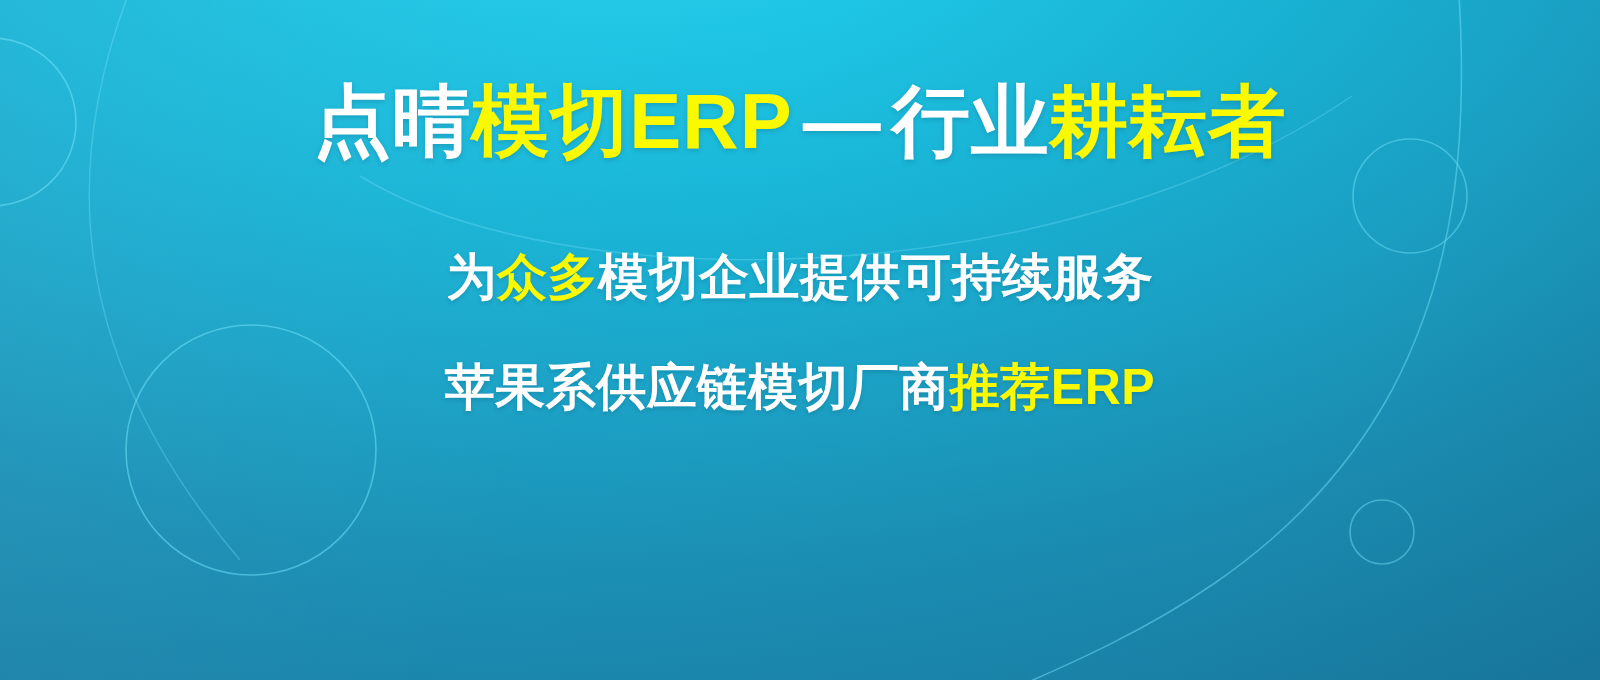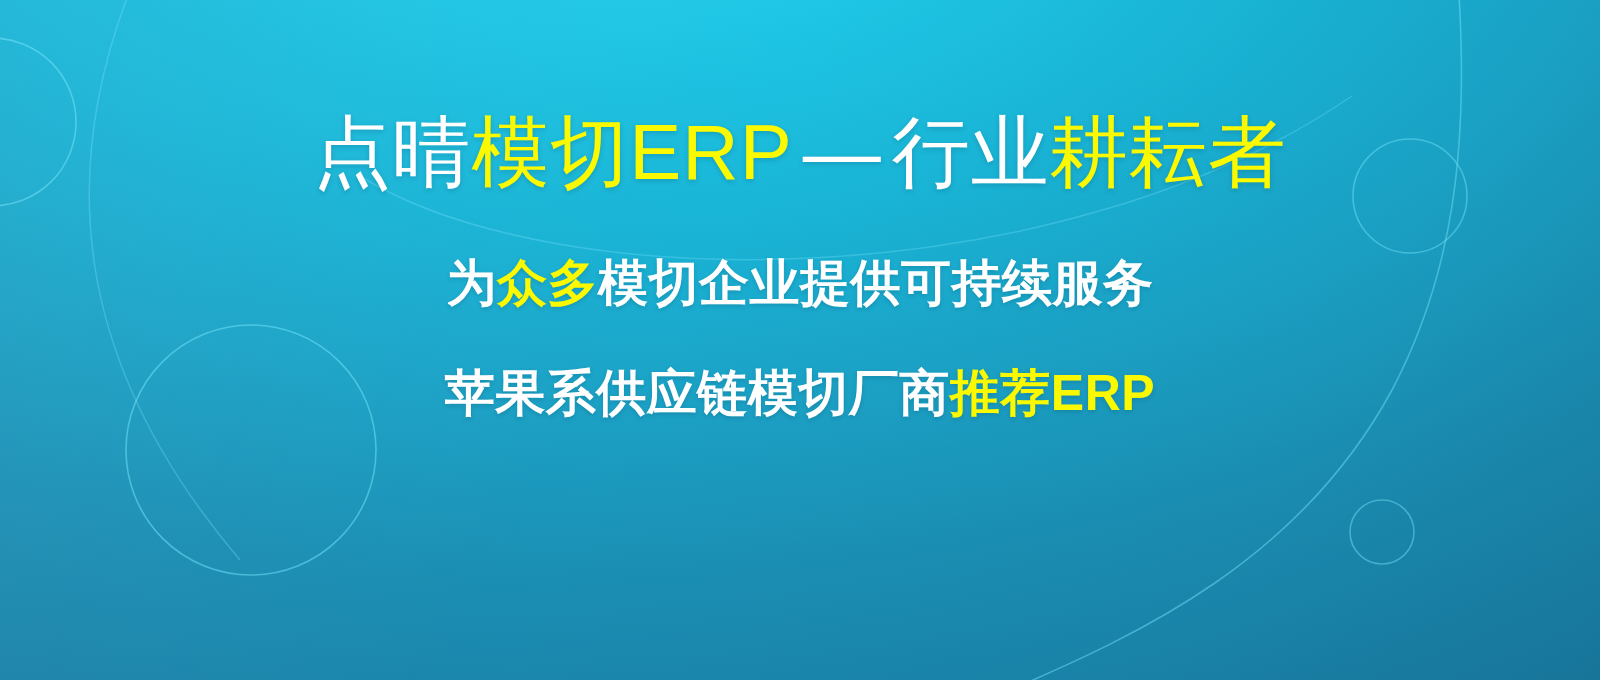--- a/index.html
+++ b/index.html
@@ -44,43 +44,43 @@
   }
   #content {
     position: absolute;
     inset: 0;
     display: flex;
     flex-direction: column;
     align-items: center;
     z-index: 3;
   }
   #headline {
-    margin-top: 113px;
+    margin-top: 82px;
     font-size: 78px;
     line-height: 1;
-    font-weight: 400;
+    font-weight: 700;
     letter-spacing: 1px;
     white-space: nowrap;
     text-shadow: 0 2px 5px rgba(0, 60, 85, 0.22);
   }
   #headline .w { color: #ffffff; }
   #headline .y { color: #faf900; }
   #headline .dash {
     color: #ffffff;
     padding: 0 10px;
   }
   .subline {
     font-size: 50px;
     line-height: 1;
     font-weight: 700;
     letter-spacing: 0.5px;
     white-space: nowrap;
     text-shadow: 0 2px 4px rgba(0, 60, 85, 0.20);
   }
-  #subline-1 { margin-top: 67px; }
+  #subline-1 { margin-top: 92px; }
   #subline-2 { margin-top: 60px; }
   .subline .w { color: #ffffff; }
   .subline .y { color: #faf900; }
 </style>
 </head>
 <body>
 
 <div id="banner">
 
   <svg id="deco" viewBox="0 0 1600 680" preserveAspectRatio="none" aria-hidden="true">

